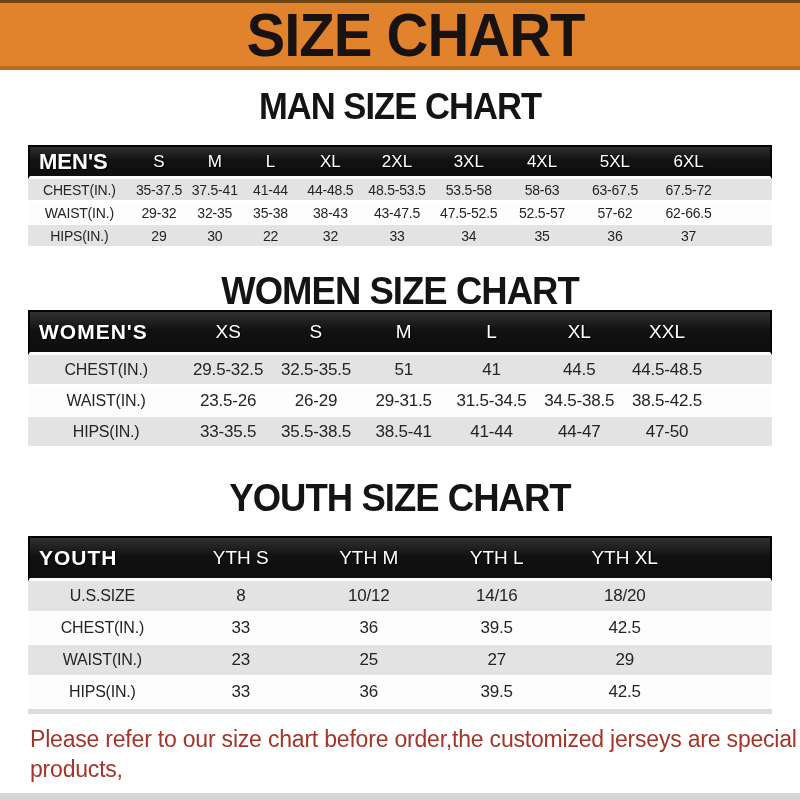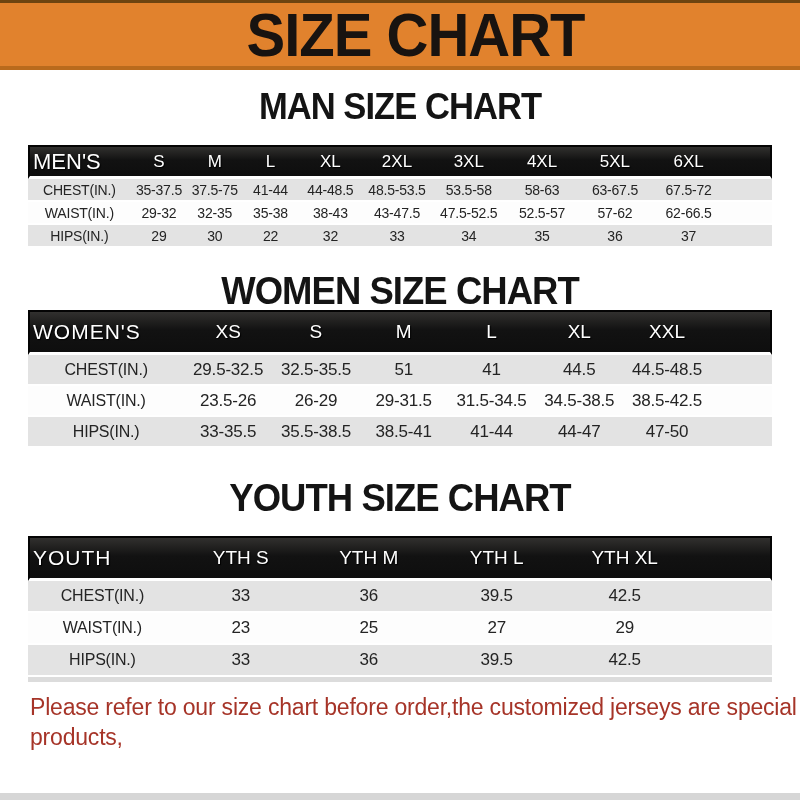--- a/index.html
+++ b/index.html
@@ -64,22 +64,22 @@
     vertical-align: middle;
     border-bottom: 3px solid #ffffff;
     border-top: 2px solid #040404;
     padding: 0;
     text-shadow: 1px 1px 1px #000000;
   }
   table.sizes thead th:first-child { border-left: 2px solid #040404; }
   table.sizes thead th:last-child  { border-right: 2px solid #040404; }
   table.sizes thead th.corner {
     text-align: left;
-    padding-left: 3px;
-    font-weight: normal;
+    padding-left: 9px;
+    font-weight: bold;
   }
 
   table.sizes tbody td {
     text-align: center;
     vertical-align: middle;
     color: #242424;
     padding: 0;
     border-bottom: 2px solid #ffffff;
     letter-spacing: -0.2px;
   }
@@ -155,21 +155,21 @@
             <th>4XL</th>
             <th>5XL</th>
             <th>6XL</th>
             <th></th>
           </tr>
         </thead>
         <tbody>
           <tr>
             <td class="row-label">CHEST(IN.)</td>
             <td>35-37.5</td>
-            <td>37.5-75</td>
+            <td>37.5-41</td>
             <td>41-44</td>
             <td>44-48.5</td>
             <td>48.5-53.5</td>
             <td>53.5-58</td>
             <td>58-63</td>
             <td>63-67.5</td>
             <td>67.5-72</td>
             <td></td>
           </tr>
           <tr>
@@ -278,20 +278,28 @@
             <th class="corner">YOUTH</th>
             <th>YTH S</th>
             <th>YTH M</th>
             <th>YTH L</th>
             <th>YTH XL</th>
             <th></th>
           </tr>
         </thead>
         <tbody>
           <tr>
+            <td class="row-label">U.S.SIZE</td>
+            <td>8</td>
+            <td>10/12</td>
+            <td>14/16</td>
+            <td>18/20</td>
+            <td></td>
+          </tr>
+          <tr>
             <td class="row-label">CHEST(IN.)</td>
             <td>33</td>
             <td>36</td>
             <td>39.5</td>
             <td>42.5</td>
             <td></td>
           </tr>
           <tr>
             <td class="row-label">WAIST(IN.)</td>
             <td>23</td>

